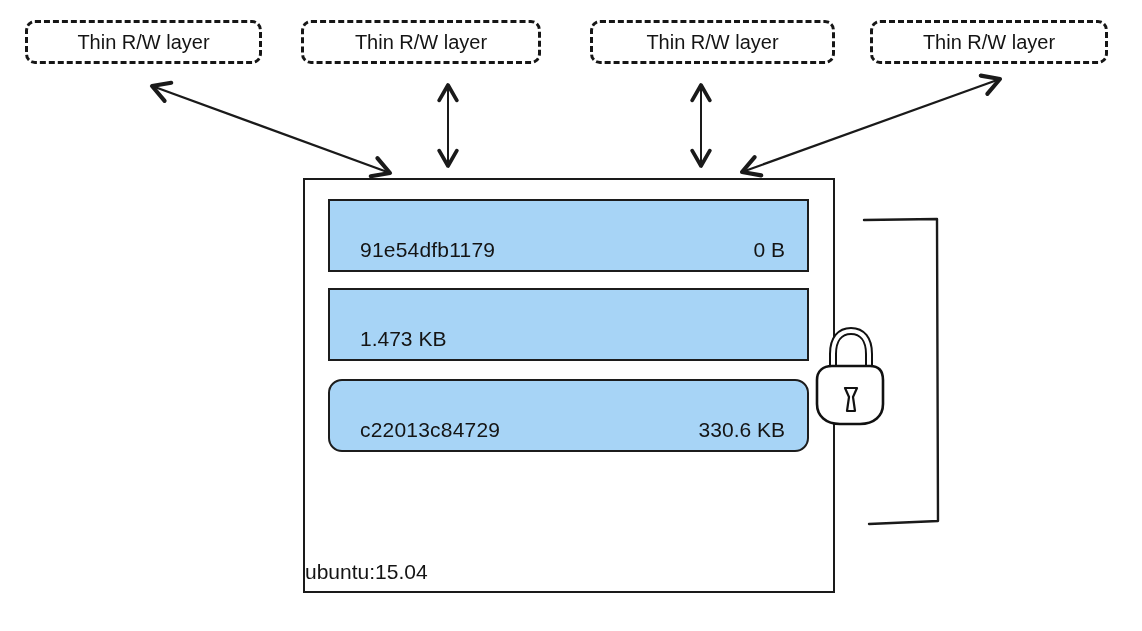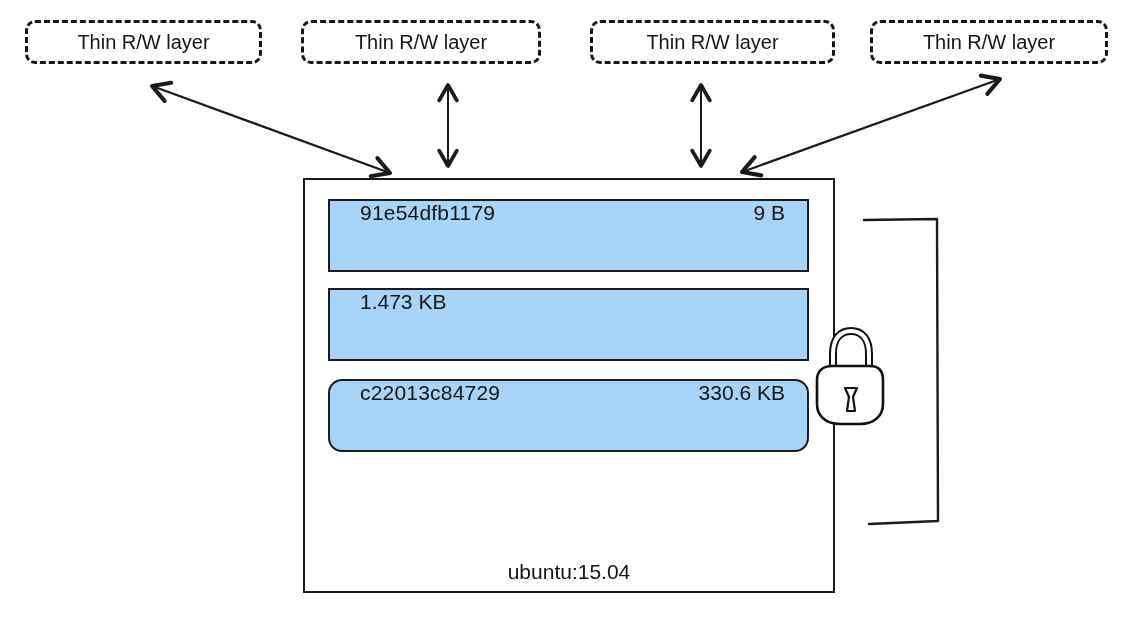--- a/index.html
+++ b/index.html
@@ -48,38 +48,37 @@
   }
   .layer-row {
     position: absolute;
     left: 23px;
     width: 481px;
     height: 73px;
     background: #a7d4f6;
     border: 2px solid #1c1c1c;
     box-sizing: border-box;
     display: flex;
-    align-items: flex-start;
+    align-items: flex-end;
     justify-content: space-between;
     padding: 0 22px 8px 30px;
     font-size: 21px;
   }
   .layer-row .layer-id   { letter-spacing: 0.2px; }
   .layer-row .layer-size { white-space: nowrap; }
   .row-1 { top: 19px;  }
   .row-2 { top: 108px; }
   .row-3 { top: 199px; border-radius: 14px; }
   .row-4 { top: 289px; }
 
   .image-caption {
     position: absolute;
     left: 0;
     bottom: 7px;
     width: 100%;
-    text-align: center;
     font-size: 21px;
   }
 
   
   .overlay {
     position: absolute;
     left: 0;
     top: 0;
     width: 1142px;
     height: 631px;
@@ -100,21 +99,21 @@
   <div class="thin-box b3">
     <span>Thin R/W layer</span>
   </div>
   <div class="thin-box b4">
     <span>Thin R/W layer</span>
   </div>
 
   <div class="image-box">
     <div class="layer-row row-1">
       <span class="layer-id">91e54dfb1179</span>
-      <span class="layer-size">9 B</span>
+      <span class="layer-size">0 B</span>
     </div>
     <div class="layer-row row-2">
       <span class="layer-size">1.473 KB</span>
     </div>
     <div class="layer-row row-3">
       <span class="layer-id">c22013c84729</span>
       <span class="layer-size">330.6 KB</span>
     </div>
     <div class="image-caption">ubuntu:15.04</div>
   </div>

